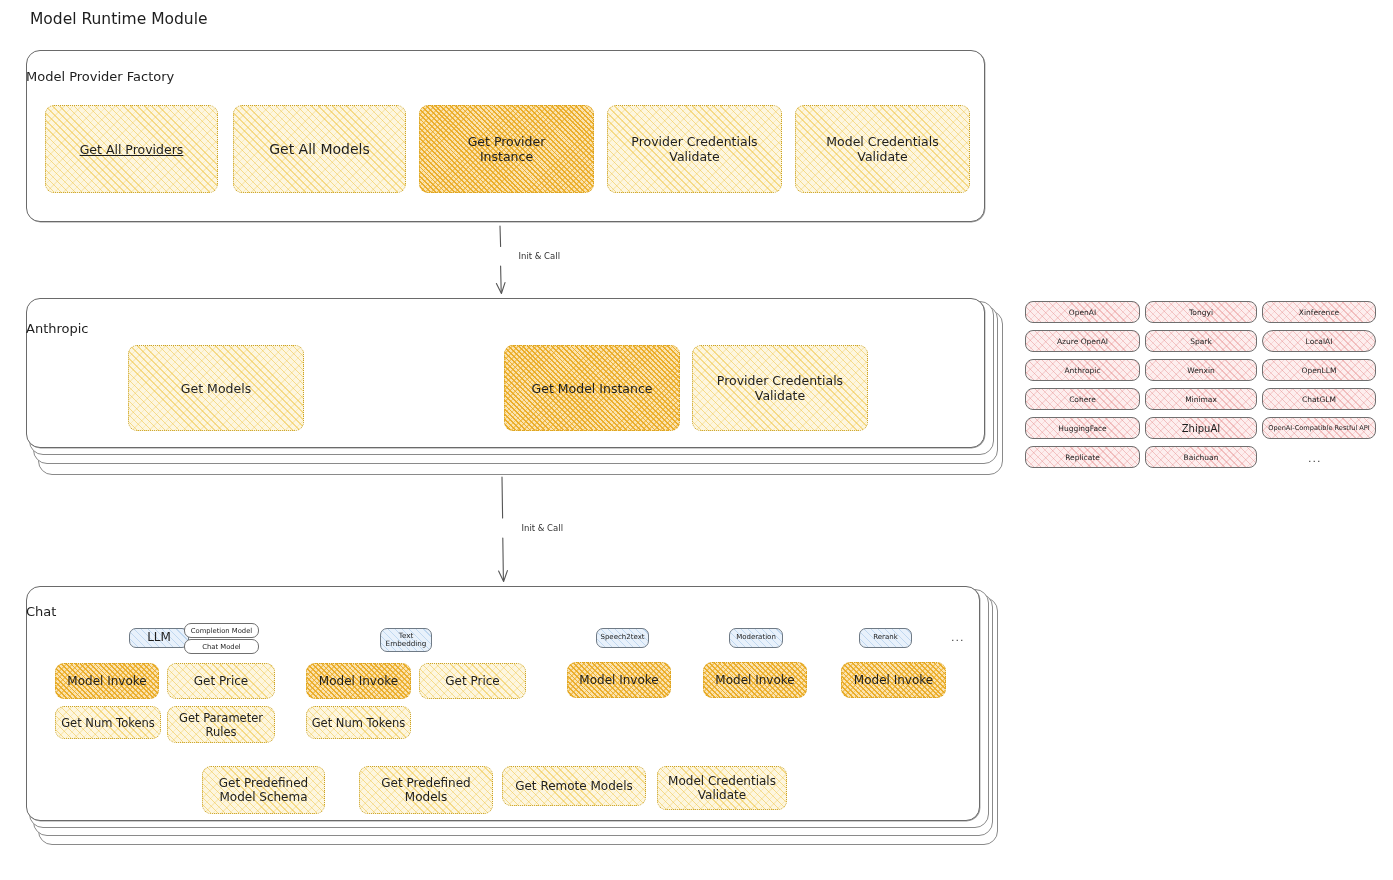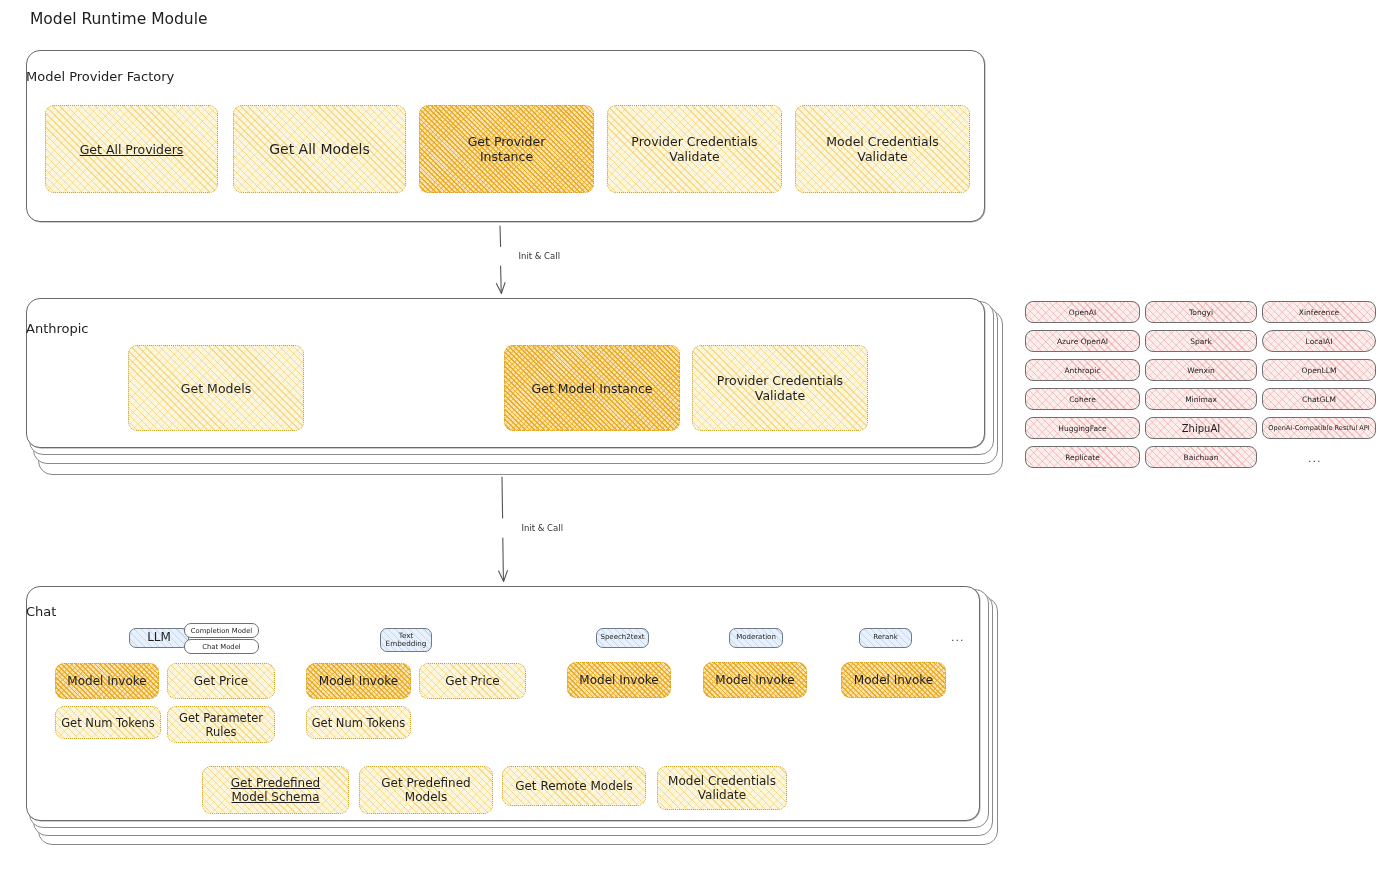--- a/index.html
+++ b/index.html
@@ -182,21 +182,21 @@
   <div class="hd node hot" style="left:567px;top:662px;width:104px;height:36px;font-size:12px;">Model Invoke</div>
 
   <div class="hd tag" style="left:729px;top:628px;width:54px;height:20px;font-size:7px;">Moderation</div>
   <div class="hd node hot" style="left:703px;top:662px;width:104px;height:36px;font-size:12px;">Model Invoke</div>
 
   <div class="hd tag" style="left:859px;top:628px;width:53px;height:20px;font-size:7px;">Rerank</div>
   <div class="hd node hot" style="left:841px;top:662px;width:105px;height:36px;font-size:12px;">Model Invoke</div>
 
   <div class="ellipsis" style="left:951px;top:631px;font-size:11px;">...</div>
 
-  <div class="hd node" style="left:202px;top:766px;width:147px;height:48px;font-size:12px;padding:12px 10px;text-decoration:underline;">Get Predefined Model Schema</div>
+  <div class="hd node" style="left:202px;top:766px;width:123px;height:48px;font-size:12px;padding:12px 10px;">Get Predefined Model Schema</div>
   <div class="hd node" style="left:359px;top:766px;width:134px;height:48px;font-size:12px;padding:0 16px;">Get Predefined Models</div>
   <div class="hd node" style="left:502px;top:766px;width:144px;height:40px;font-size:12px;">Get Remote Models</div>
   <div class="hd node" style="left:657px;top:766px;width:130px;height:44px;font-size:12px;padding:0 8px;">Model Credentials Validate</div>
 
   <svg class="ink" viewBox="0 0 1393 880">
 
     <g>
       <path d="M500,226 L500.6,246.5" stroke="#555" stroke-width="1.1" fill="none" stroke-linecap="round"></path>
       <path d="M500.6,266 L501.2,292" stroke="#555" stroke-width="1.1" fill="none" stroke-linecap="round"></path>
       <path d="M496.4,283.5 L501.4,293.5 L505.0,282.6" stroke="#555" stroke-width="1.1" fill="none" stroke-linecap="round" stroke-linejoin="round"></path>

